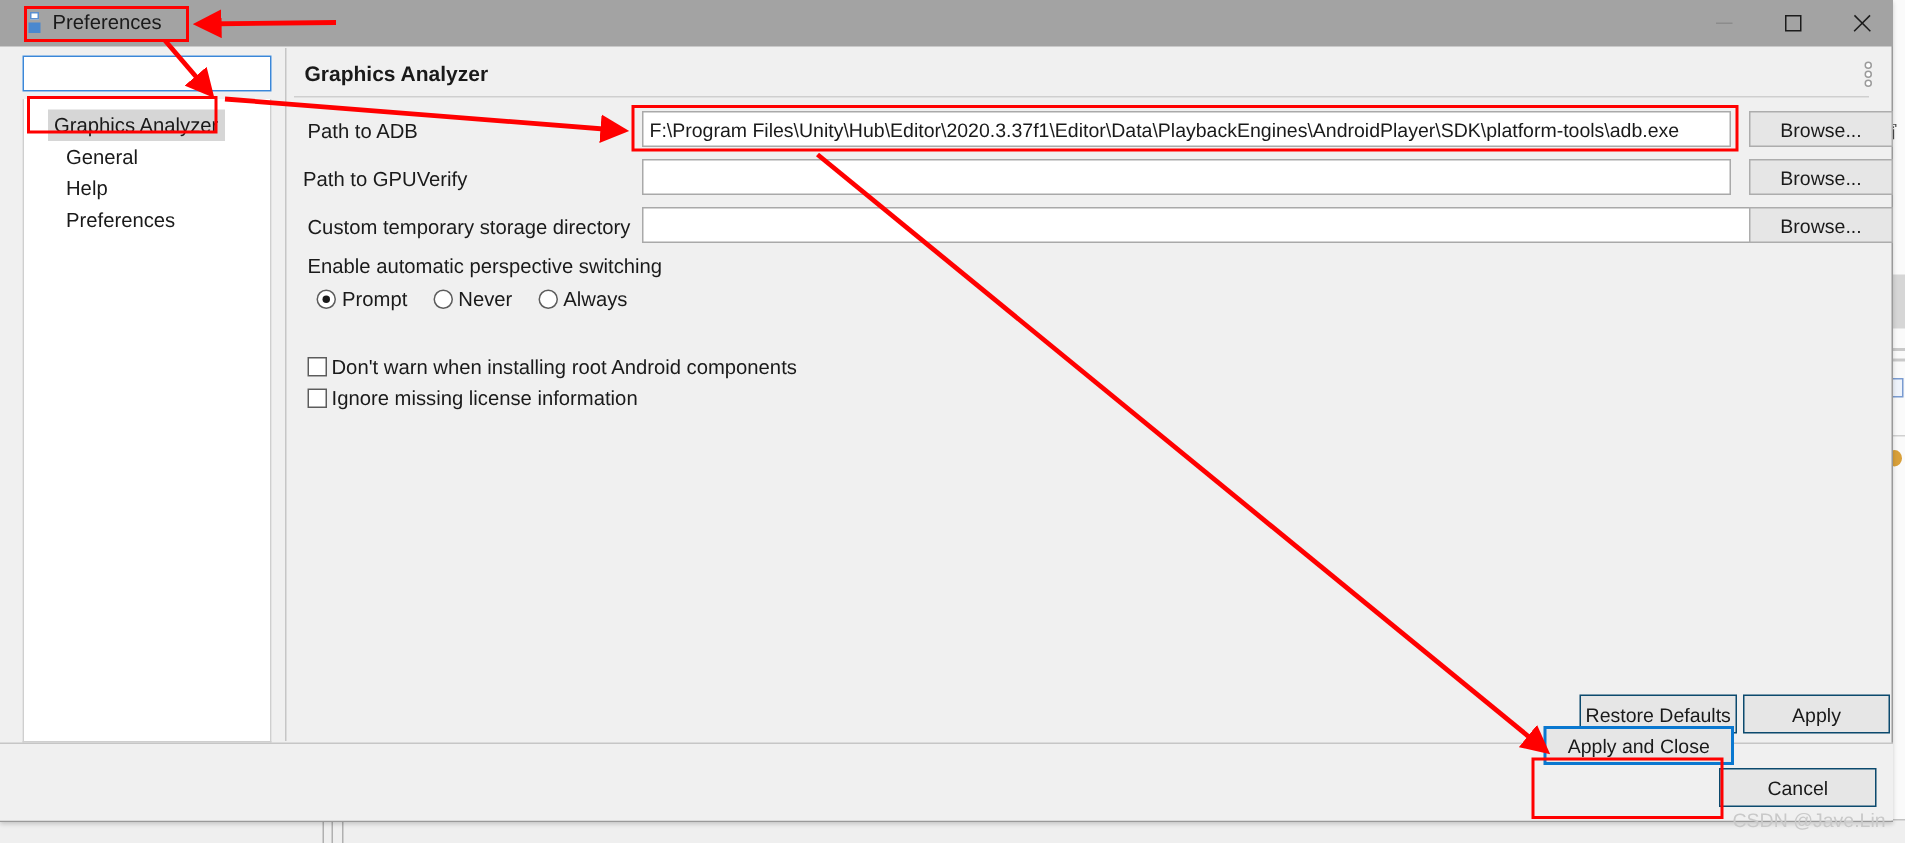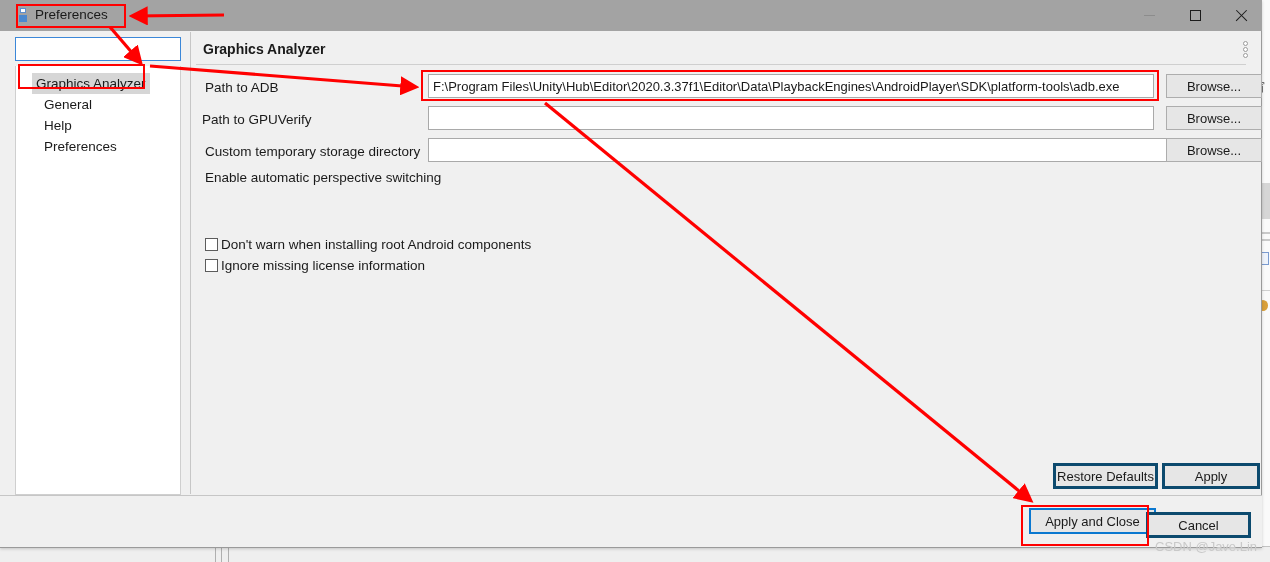--- a/index.html
+++ b/index.html
@@ -169,29 +169,29 @@
 
   .check-row { position:absolute; left:205px; display:flex; align-items:center; cursor:default; }
   .check-row .cb {
     width:13px; height:13px; border:1.2px solid #5c5c5c; background:#ffffff; margin-right:3px;
   }
   .check-row span { font-size:13.5px; color:#1a1a1a; }
 
   
   .btn {
     position:absolute; height:26px;
-    background:#e6e6e6; border:3px solid #0c4a6e;
+    background:#e6e6e6; border:1px solid #0c4a6e;
     font-size:13px; color:#1a1a1a;
     display:flex; align-items:center; justify-content:center;
     cursor:default;
   }
   .btn-restore { left:1053px; top:463px; width:105px; }
   .btn-apply   { left:1162px; top:463px; width:98px; }
   .btn-applyclose {
-    left:1029px; top:508px; width:127px; height:26px;
+    left:1029px; top:484px; width:127px; height:26px;
     background:#e6e6e6; border:2px solid #0a78d0;
   }
   .btn-cancel  { left:1146px; top:512px; width:105px; }
 
   
   .ann { position:absolute; border:2.5px solid #ff0000; pointer-events:none; }
   .ann-title      { left:16px;  top:4px;   width:110px; height:24px; }
   .ann-tree       { left:18px;  top:64px;  width:127px; height:25px; }
   .ann-adbfield   { left:421px; top:70px;  width:738px; height:31px; }
   .ann-applyclose { left:1021px;top:505px; width:128px; height:41px; }
@@ -279,20 +279,34 @@
 
     <div class="field-label" style="left:202px; top:112px;">Path to GPUVerify</div>
     <input class="text-input" style="left: 428px; top: 106px; width: 726px;" value="">
     <div class="browse-btn" style="left:1166px; top:106px;">Browse...</div>
 
     <div class="field-label" style="left:205px; top:144px;">Custom temporary storage directory</div>
     <input class="text-input" style="left: 428px; top: 138px; width: 756px;" value="">
     <div class="browse-btn" style="left:1166px; top:138px;">Browse...</div>
 
     <div class="group-label">Enable automatic perspective switching</div>
+    <div class="radio-row">
+      <label class="radio on">
+          <span class="rc"></span>
+          <span>Prompt</span>
+        </label>
+      <label class="radio">
+          <span class="rc"></span>
+          <span>Never</span>
+        </label>
+      <label class="radio">
+          <span class="rc"></span>
+          <span>Always</span>
+        </label>
+    </div>
 
     <label class="check-row" style="top:214px;margin-top:44px;">
       <span class="cb"></span>
       <span>Ignore missing license information</span>
     </label>
     <label class="check-row" style="top:237px;">
       <span class="cb"></span>
       <span>Don't warn when installing root Android components</span>
     </label>
 

